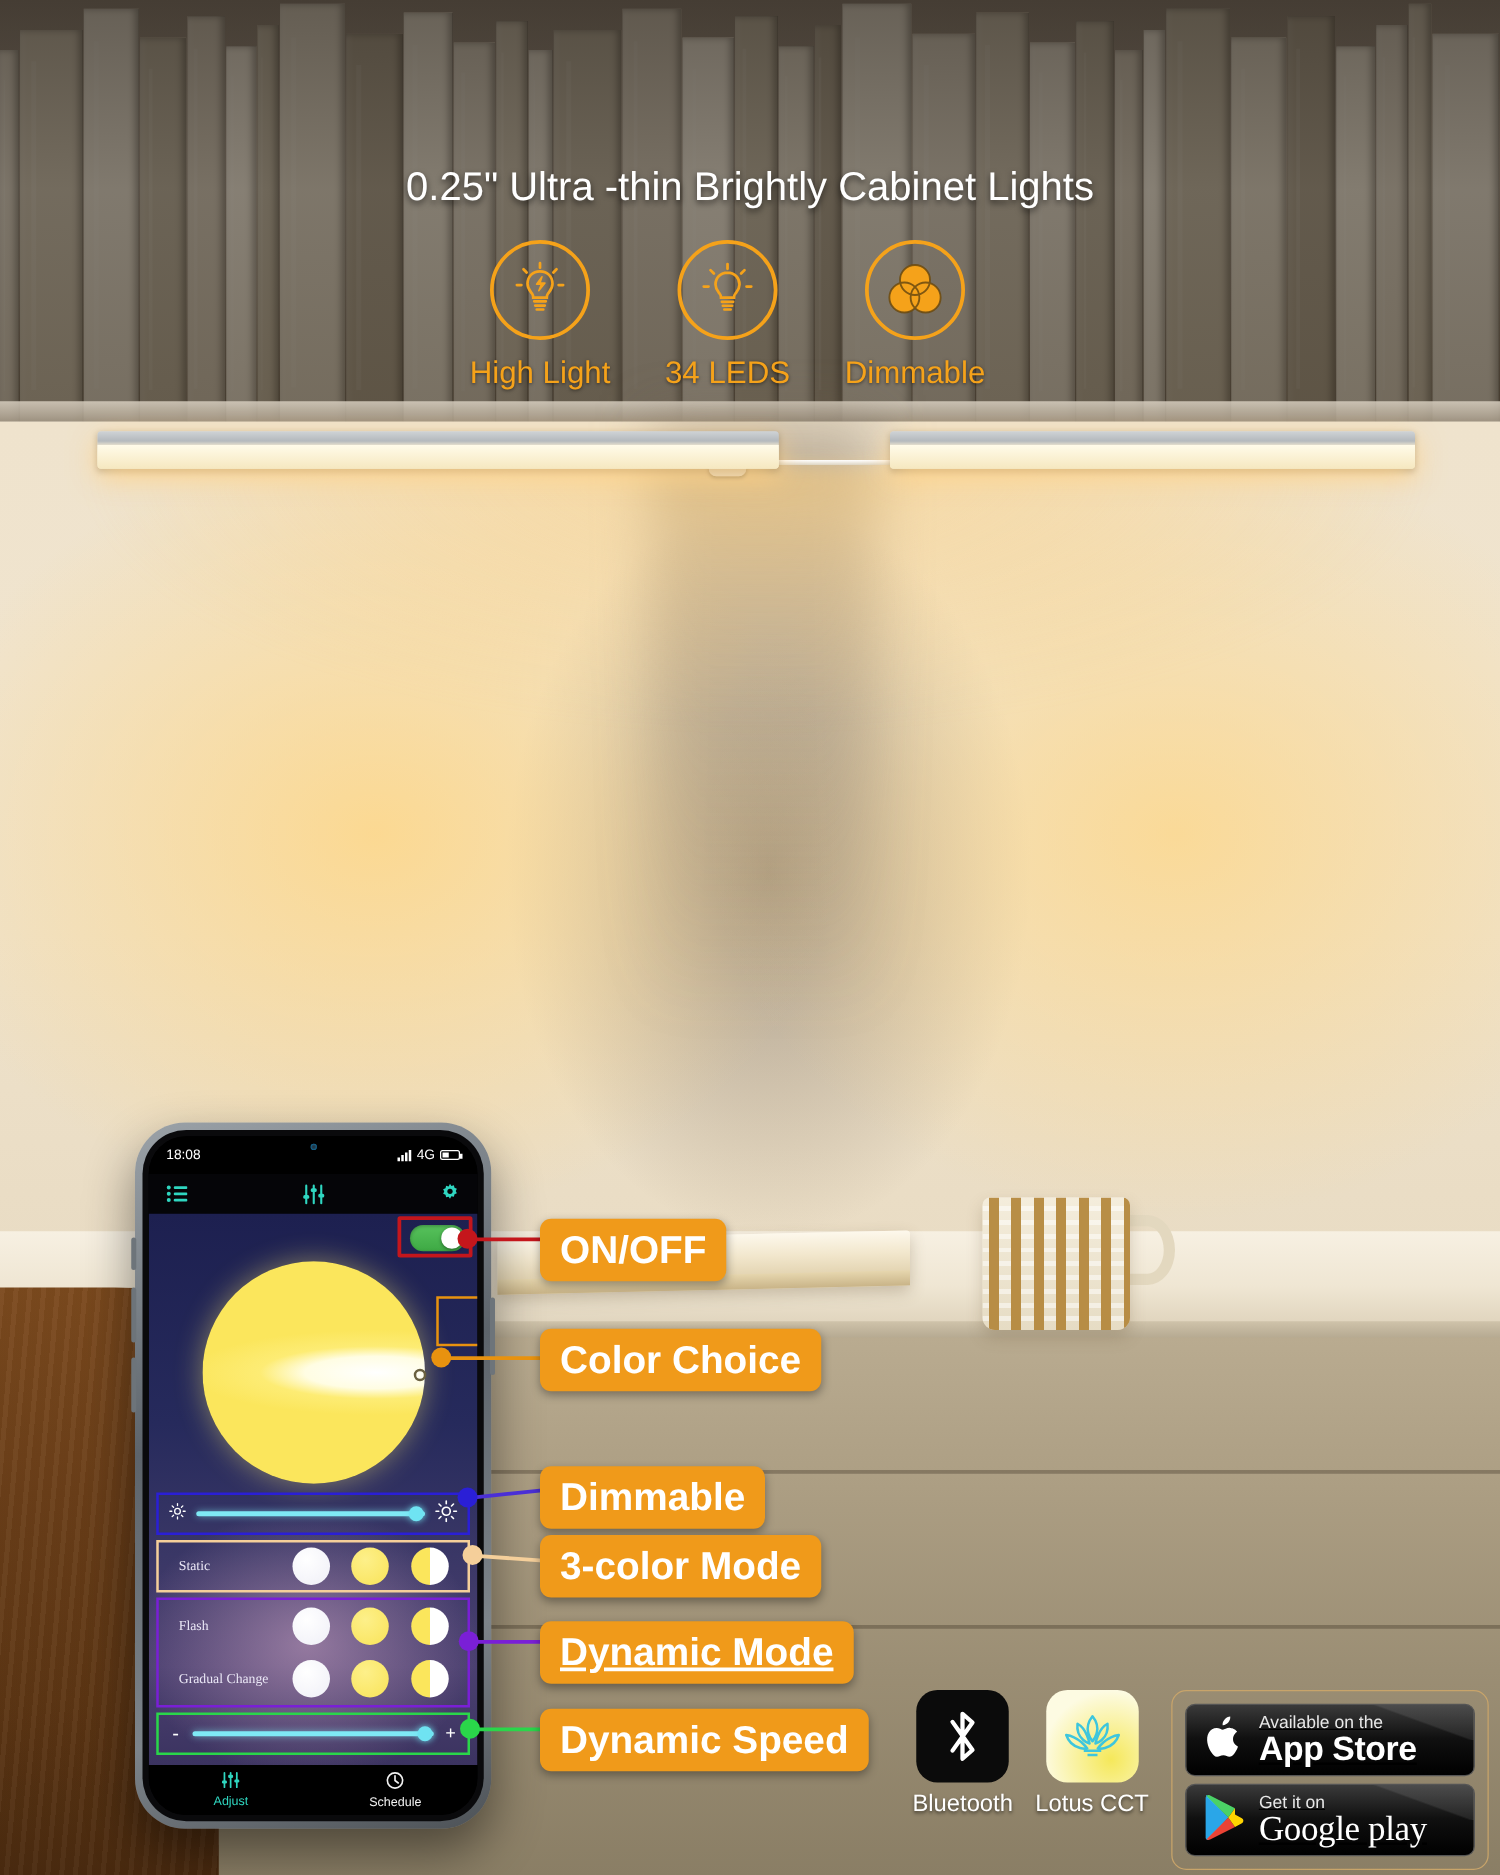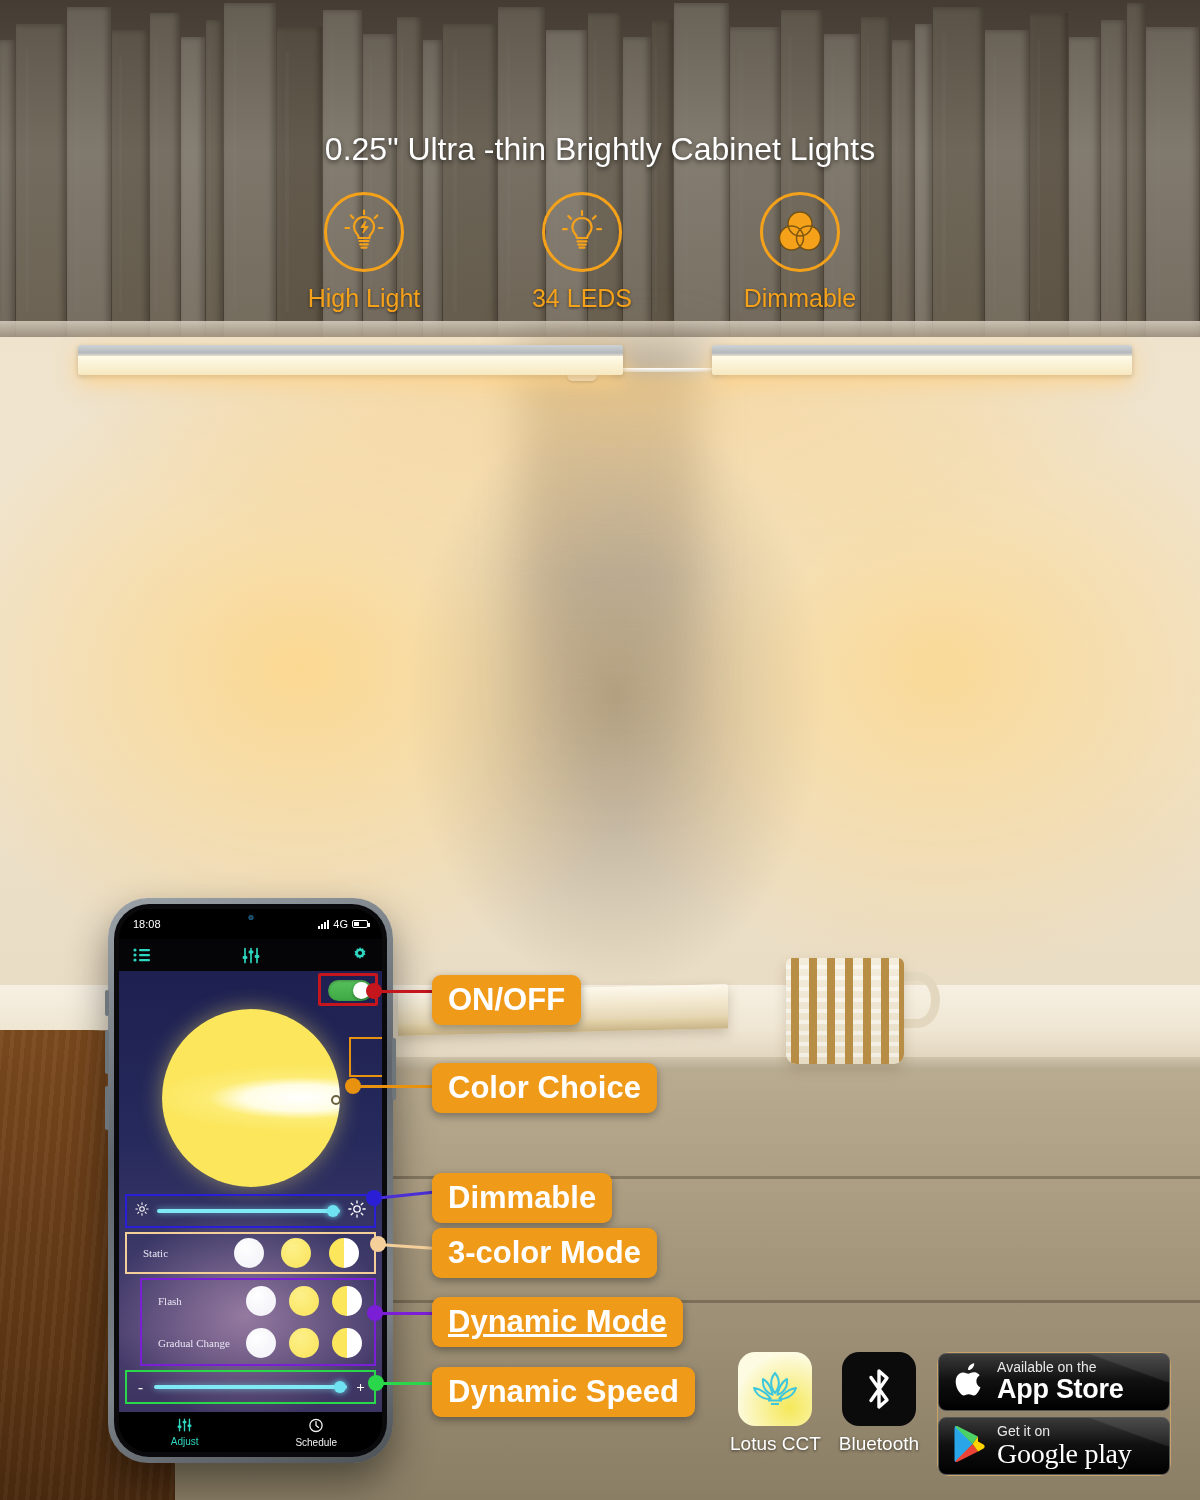--- a/index.html
+++ b/index.html
@@ -103,21 +103,21 @@
   .title-band h1{
     color:#fff;font-size:55px;font-weight:bold;letter-spacing:.2px;white-space:nowrap;
     text-shadow:0 2px 5px rgba(120,70,0,.45);
   }
   .subtitle{
     position:absolute;left:0;top:131px;width:1200px;text-align:center;
     color:#fff;font-size:32px;text-shadow:0 2px 5px rgba(0,0,0,.6);
   }
 
   
-  .features{position:absolute;left:0;top:192px;width:1164px;display:flex;justify-content:center;gap:68px;align-items:center;}
+  .features{position:absolute;left:0;top:192px;width:1164px;display:flex;justify-content:center;align-items:center;}
   .feat{width:150px;display:flex;flex-direction:column;align-items:center;}
   .feat-circle{width:80px;height:80px;border-radius:50%;border:3px solid #f5a21a;
     display:flex;align-items:center;justify-content:center;}
   .feat-label{margin-top:12px;color:#f5a21a;font-size:25px;white-space:nowrap;
     text-shadow:0 1px 3px rgba(0,0,0,.55);}
 
   
   .phone{position:absolute;left:108px;top:898px;width:285px;height:565px;
     border-radius:40px;background:linear-gradient(160deg,#9ba2a8,#5d646b 40%,#7d848a 75%,#4d5257);
     padding:6px;box-shadow:0 18px 40px rgba(0,0,0,.45);}
@@ -183,21 +183,21 @@
   .mode-row{display:flex;align-items:center;height:42px;padding:0 6px;}
   .mode-label{color:#e9e6f5;font-size:11px;width:92px;padding-left:10px;}
   .dots{flex:1;display:flex;justify-content:space-around;align-items:center;}
   .dot{width:30px;height:30px;border-radius:50%;}
   .dot.white{background:radial-gradient(circle at 38% 32%,#fff,#efeff7);}
   .dot.yellow{background:radial-gradient(circle at 38% 32%,#fdf08a,#f9e358);}
   .dot.half{background:linear-gradient(90deg,#fbe65c 0 50%,#ffffff 50% 100%);}
 
   .grp-static{border:2px solid #f5cf9a;}
   .grp-bright{border:2px solid #2a1fd6;}
-  .grp-dyn{border:2px solid #7a1fd6;margin-left:15px;}
+  .grp-dyn{border:2px solid #7a1fd6;}
   .grp-speed{border:2px solid #2ad64a;}
 
   .tabbar{height:40px;background:#000;display:flex;align-items:center;}
   .tab{flex:1;display:flex;flex-direction:column;align-items:center;gap:2px;}
   .tab span{font-size:10px;}
   .tab.on span, .tab.on .ticon{color:#2fd6c0;}
   .tab.off span, .tab.off .ticon{color:#f2f2f2;}
 
   
   .callout{position:absolute;background:#f09a1a;color:#fff;font-weight:bold;border-radius:9px;
@@ -205,21 +205,21 @@
   .lead{position:absolute;height:3px;transform-origin:left center;}
   .leaddot{position:absolute;width:16px;height:16px;border-radius:50%;}
 
   
   .badges{position:absolute;left:730px;top:1352px;display:flex;align-items:flex-start;gap:18px;}
   .badge-item{display:flex;flex-direction:column;align-items:center;}
   .app-icon{width:74px;height:74px;border-radius:17px;display:flex;align-items:center;justify-content:center;}
   .app-icon.lotus{background:radial-gradient(circle at 70% 75%,#f5e85a,#fdfbe2 72%);}
   .app-icon.bt{background:#0b0b0b;}
   .badge-cap{margin-top:7px;color:#fff;font-size:19px;text-shadow:0 1px 3px rgba(0,0,0,.6);}
-  .store-stack{display:flex;flex-direction:column;gap:6px;padding:0;border:1px solid #c8a46a;border-radius:12px;}
+  .store-stack{display:flex;flex-direction:column;gap:6px;padding:10px;border:1px solid #c8a46a;border-radius:12px;text-decoration:underline;}
   .store{width:232px;height:58px;border-radius:8px;background:linear-gradient(180deg,#3a3a3a 0%,#101010 48%,#000 100%);
     display:flex;align-items:center;gap:11px;padding:0 13px;position:relative;overflow:hidden;
     border:1px solid #555;}
   .store::after{content:"";position:absolute;left:-10%;top:-70%;width:120%;height:120%;
     background:linear-gradient(200deg, rgba(255,255,255,.09) 0 45%, rgba(255,255,255,0) 46%);}
   .store-txt{display:flex;flex-direction:column;line-height:1.06;z-index:2;}
   .store-txt .small{color:#e8e8e8;font-size:14px;}
   .store-txt .big{color:#fff;font-size:27px;font-weight:bold;letter-spacing:-.3px;}
   .store-txt .big.gp{font-family:"Liberation Serif",serif;font-weight:normal;font-size:28px;}
 </style>
@@ -513,40 +513,40 @@
     <div class="callout" style="left:432px;top:1297px;text-decoration:underline;">Dynamic Mode</div>
 
     <div class="lead" style="left:376px;top:1382px;width:60px;background:#2ad64a;"></div>
     <div class="leaddot" style="left:368px;top:1375px;background:#2ad64a;"></div>
     <div class="callout" style="left:432px;top:1367px;">Dynamic Speed</div>
   </div>
 
   <div class="badges">
 
     <div class="badge-item">
+      <div class="app-icon bt">
+        <svg width="40" height="52" viewBox="0 0 40 52" fill="none" stroke="#fff" stroke-width="3.4" stroke-linejoin="round" stroke-linecap="round">
+          <path d="M12 14.5L28 37 20 44V8l8 7L12 37.5"></path>
+        </svg>
+      </div>
+      <div class="badge-cap">Bluetooth</div>
+    </div>
+
+    <div class="badge-item">
       <div class="app-icon lotus">
         <svg width="50" height="44" viewBox="0 0 50 44" fill="none" stroke="#3ec6dd" stroke-width="2" stroke-linejoin="round">
           <path d="M25 6c-3.4 4.2-4.6 9-3.4 13.6C23 24 25 26 25 26s2-2 3.4-6.4C29.6 15 28.4 10.2 25 6z"></path>
           <path d="M13 12c-.6 5.2 1 9.8 4.6 13 2.6 2.3 5 2.8 5 2.8s-.4-2.6-2-6.4C18.8 17 16.4 13.8 13 12z"></path>
           <path d="M37 12c.6 5.2-1 9.8-4.6 13-2.6 2.3-5 2.8-5 2.8s.4-2.6 2-6.4C31.2 17 33.6 13.8 37 12z"></path>
           <path d="M4 21c1.8 5.4 5.8 9 11 10.4 3.4.9 5.8.4 5.8.4s-1.6-2.2-4.6-5C12.6 23.8 8.6 21.6 4 21z"></path>
           <path d="M46 21c-1.8 5.4-5.8 9-11 10.4-3.4.9-5.8.4-5.8.4s1.6-2.2 4.6-5C37.4 23.8 41.4 21.6 46 21z"></path>
           <path d="M18 33.5h14M21 37h8"></path>
         </svg>
       </div>
       <div class="badge-cap">Lotus CCT</div>
-    </div>
-
-    <div class="badge-item">
-      <div class="app-icon bt">
-        <svg width="40" height="52" viewBox="0 0 40 52" fill="none" stroke="#fff" stroke-width="3.4" stroke-linejoin="round" stroke-linecap="round">
-          <path d="M12 14.5L28 37 20 44V8l8 7L12 37.5"></path>
-        </svg>
-      </div>
-      <div class="badge-cap">Bluetooth</div>
     </div>
 
     <div class="store-stack">
       <div class="store">
         <span>
           <svg width="34" height="40" viewBox="0 0 34 40" fill="#fff">
             <path d="M24.4 21.3c0-4 3.2-5.9 3.3-6-1.8-2.6-4.6-3-5.6-3-2.4-.25-4.6 1.4-5.8 1.4-1.2 0-3-1.36-5-1.32-2.6.04-5 1.5-6.3 3.8-2.7 4.7-.7 11.6 1.9 15.4 1.3 1.86 2.8 3.95 4.8 3.87 1.9-.08 2.6-1.24 5-1.24 2.3 0 3 1.24 5 1.2 2.1-.04 3.4-1.9 4.6-3.77 1.5-2.15 2.1-4.24 2.1-4.35-.05-.02-4-1.54-4-6z"></path>
             <path d="M20.6 8c1-1.3 1.8-3.05 1.6-4.8-1.5.06-3.4 1.03-4.5 2.3-1 1.1-1.9 2.9-1.6 4.6 1.7.13 3.4-.85 4.5-2.1z"></path>
           </svg>
         </span>

